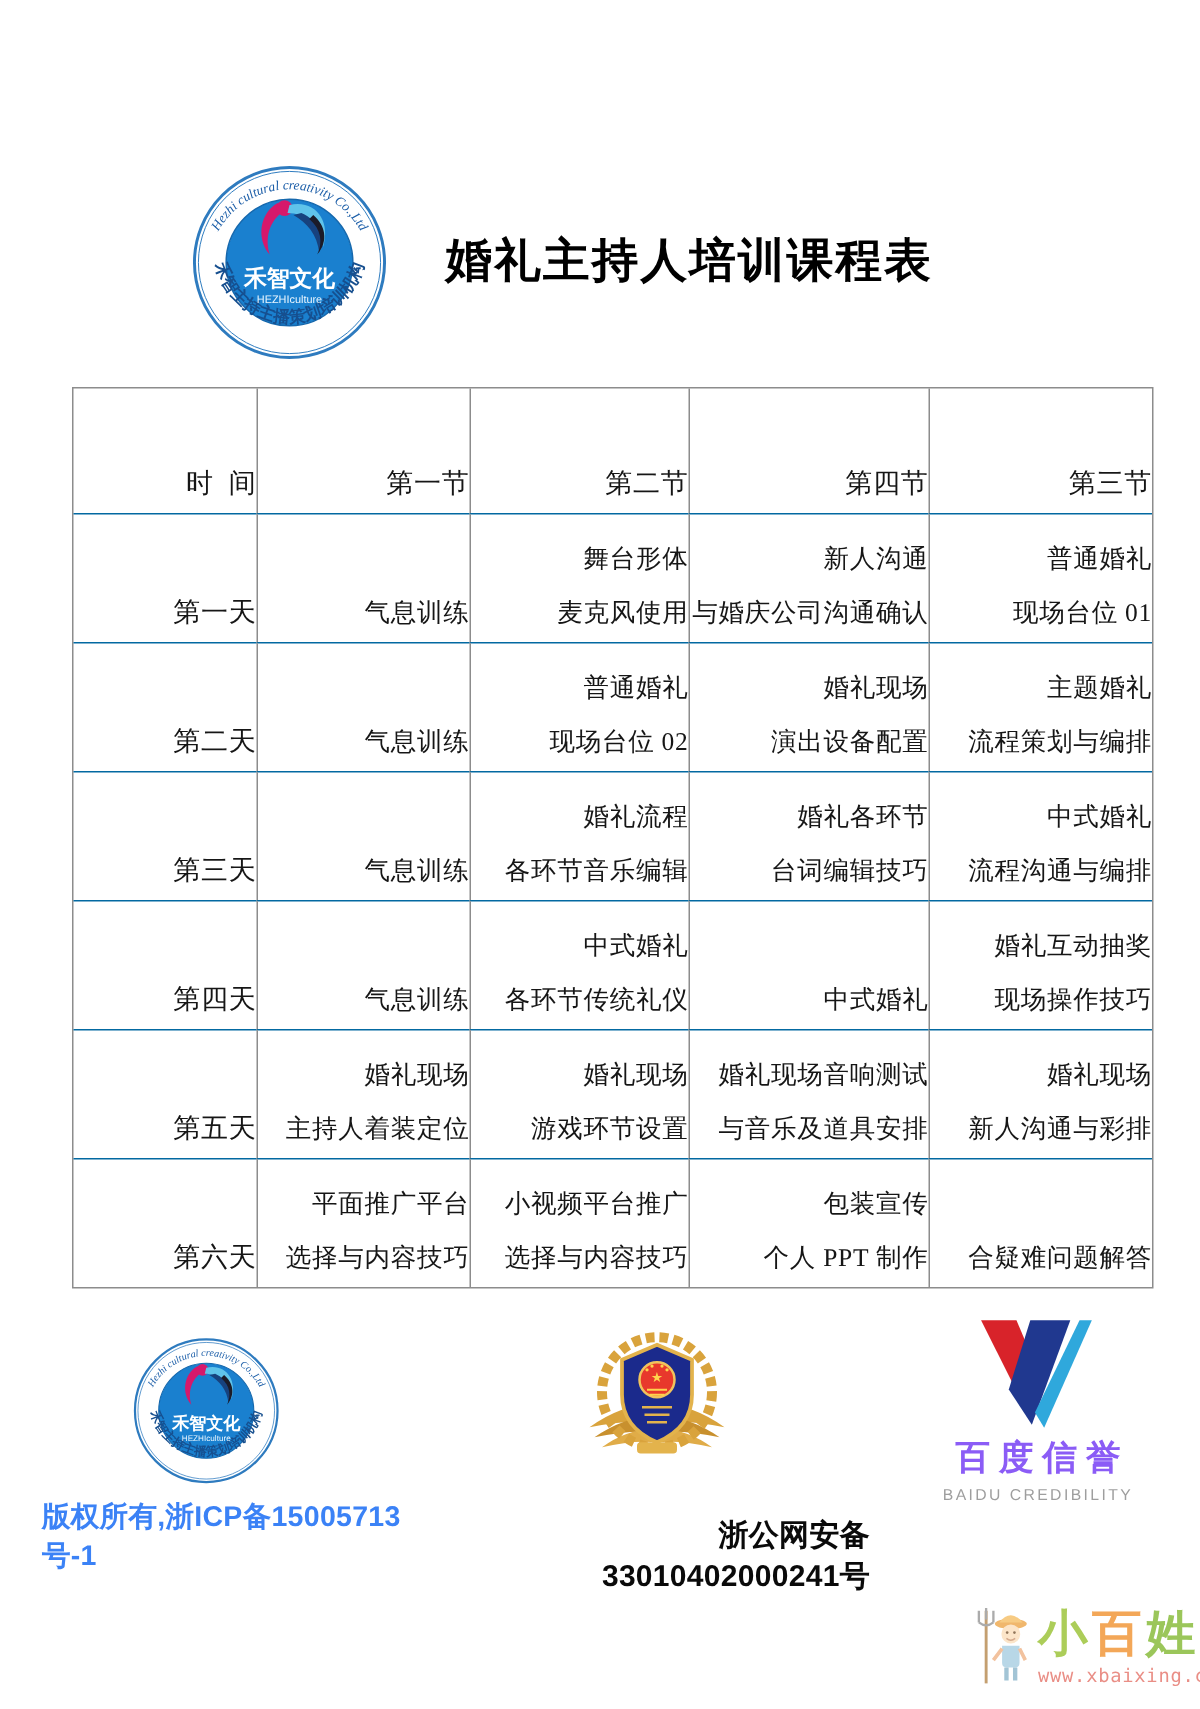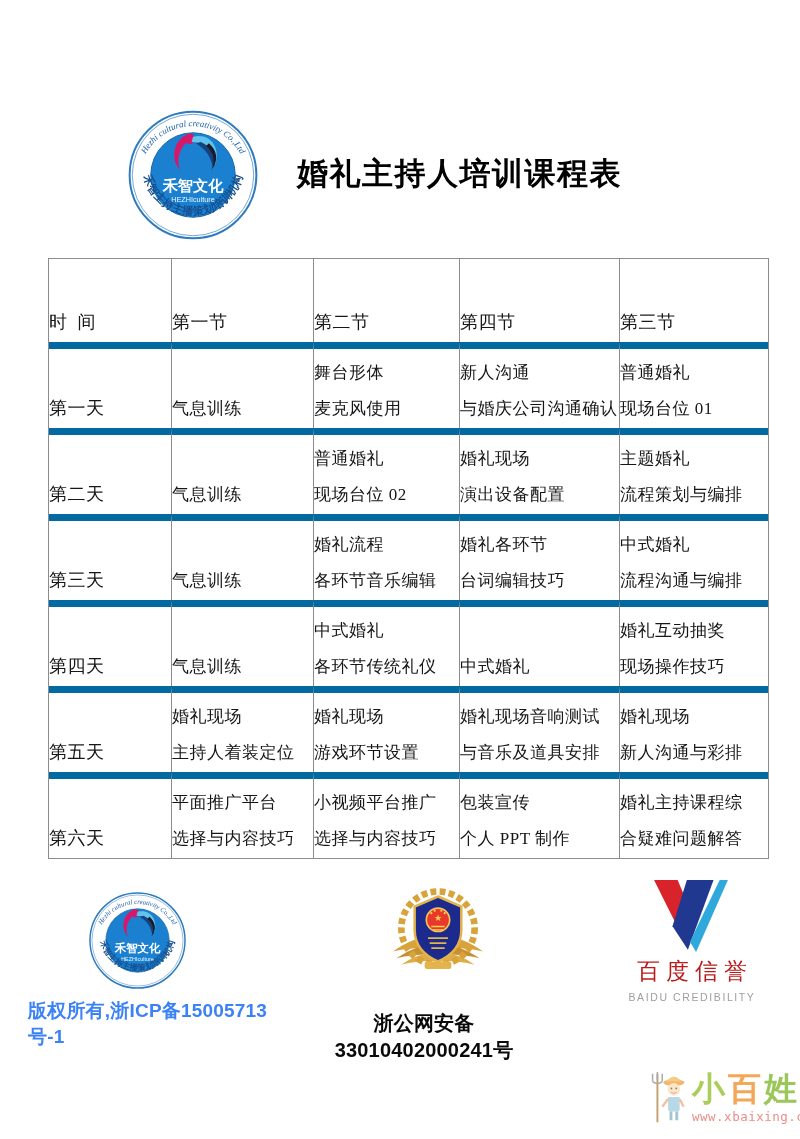--- a/index.html
+++ b/index.html
@@ -10,39 +10,39 @@
   .logo-main{position:absolute;left:127px;top:109px;width:132px;height:132px;}
   .page-title{position:absolute;left:297px;top:151px;width:360px;height:46px;
        font-family:"Liberation Serif","DejaVu Serif",serif;font-weight:bold;
        font-size:31px;letter-spacing:1.5px;color:#000;line-height:46px;}
 
   
   .tbl{position:absolute;left:48px;top:258px;display:grid;
        grid-template-columns:122px 142px 146px 160px 149px;
        grid-template-rows:83px repeat(6,86px);
        border:1px solid #8c8c8c;background:#fff;}
-  .cell{display:flex;flex-direction:column;justify-content:flex-end;align-items:flex-start;
+  .cell{display:flex;flex-direction:column;justify-content:flex-end;align-items:flex-end;
         padding-bottom:2px;color:#161616;
         font-family:"Liberation Serif","DejaVu Serif",serif;}
   .cell.bl{border-left:1px solid #8c8c8c;}
-  .cell.bt{border-top:7px solid #0369a1;}
+  .cell.bt{border-top:1px solid #0369a1;}
   .ln{height:36px;display:flex;align-items:center;justify-content:center;
       font-size:17px;white-space:pre;letter-spacing:.5px;}
   .hd .ln,.day .ln{font-size:18px;}
 
   
   .logo-foot{position:absolute;left:88px;top:891px;width:99px;height:99px;}
   .copyright{position:absolute;left:28px;top:998px;width:260px;
        font-size:19px;font-weight:600;color:#3b82f6;letter-spacing:.2px;}
   .seal{position:absolute;left:388px;top:882px;width:100px;height:104px;}
-  .police-text{position:absolute;left:294px;top:1010px;width:260px;text-align:center;
+  .police-text{position:absolute;left:320px;top:1010px;width:260px;text-align:right;
        font-size:20px;font-weight:bold;color:#0a0a0a;letter-spacing:.2px;}
   .baidu{position:absolute;left:608px;top:876px;width:168px;text-align:center;}
   .baidu svg{display:block;margin:0 auto;}
-  .bd-title{font-size:23px;color:#b91c1c;letter-spacing:6px;margin-top:0px;padding-left:6px;}
+  .bd-title{font-size:23px;color:#8b5cf6;letter-spacing:6px;margin-top:0px;padding-left:6px;font-weight:bold;}
   .bd-sub{font-size:10.5px;color:#9e9e9e;letter-spacing:1.6px;margin-top:4px;}
   .bd-cert{font-size:23px;color:#4c4c4c;letter-spacing:2px;margin-top:9px;}
 
   
   .wm{position:absolute;left:650px;top:1070px;display:flex;align-items:flex-start;opacity:.92;}
   .wm-right{margin-left:2px;}
   .wm-chars{font-size:33px;font-weight:bold;letter-spacing:3px;line-height:38px;}
   .wm-url{font-size:12.5px;color:#e8857c;letter-spacing:.5px;margin-top:1px;
           font-family:"DejaVu Sans Mono","Liberation Mono",monospace;}
 </style>
@@ -192,21 +192,20 @@
       </div>
       <div class="cell bt bl">
         <div class="ln">小视频平台推广</div>
         <div class="ln">选择与内容技巧</div>
       </div>
       <div class="cell bt bl">
         <div class="ln">包装宣传</div>
         <div class="ln">个人 PPT 制作</div>
       </div>
       <div class="cell bt bl">
-        <div class="ln">婚礼主持课程综</div>
         <div class="ln">合疑难问题解答</div>
       </div>
     </div>
 
   <div class="logo-foot"><svg width="100%" height="100%" viewBox="0 0 200 200">
     <circle cx="100" cy="100" r="96" fill="#fff" stroke="#2e7bbf" stroke-width="3"></circle>
     <circle cx="100" cy="100" r="92" fill="none" stroke="#2e7bbf" stroke-width="1"></circle>
     <circle cx="100" cy="100" r="64" fill="#1a80cf" stroke="#1668ad" stroke-width="1.5"></circle>
     <defs>
       <path id="atb" d="M 18,108 A 82,82 0 1 1 182,108" fill="none"></path>

